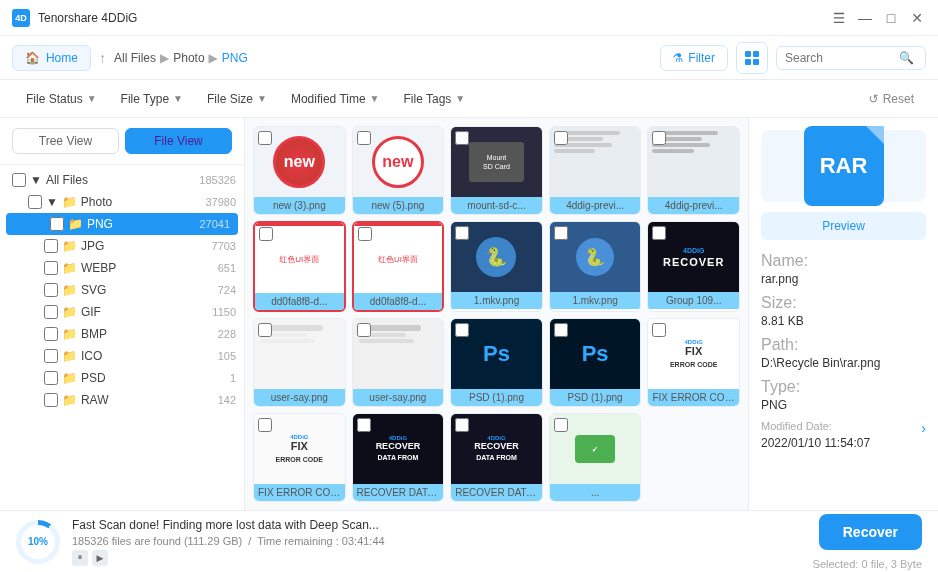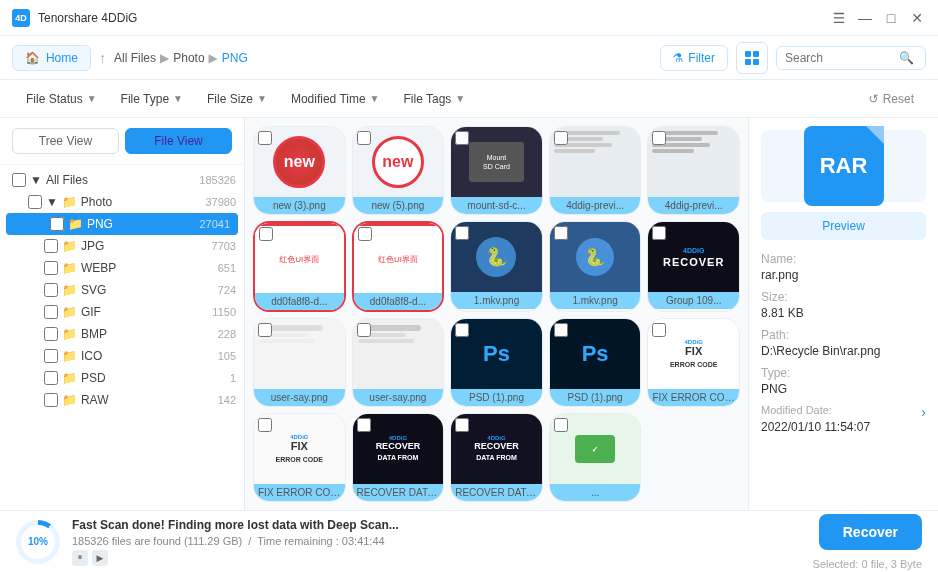--- a/index.html
+++ b/index.html
@@ -91,21 +91,21 @@
     .tree-item.active-folder { background: #2196f3; color: #fff; border-radius: 4px; margin: 0 6px; }
     .tree-checkbox { width: 14px; height: 14px; cursor: pointer; flex-shrink: 0; }
     .tree-indent { display: inline-block; }
     .tree-count { margin-left: auto; color: #aaa; font-size: 11px; }
     .tree-item.active-folder .tree-count { color: rgba(255,255,255,0.7); }
 
     
     .file-area { flex: 1; overflow-y: auto; background: #f8fafc; padding: 8px; display: flex; gap: 0; }
     .file-grid { display: grid; grid-template-columns: repeat(5, 1fr); gap: 6px; align-content: start; flex: 1; }
     .file-card {
-      background: #fff; border: 1px solid #e8edf2; border-radius: 16px;
+      background: #fff; border: 1px solid #e8edf2; border-radius: 6px;
       overflow: hidden; cursor: pointer; position: relative;
     }
     .file-card .checkbox {
       position: absolute; top: 4px; left: 4px; z-index: 2;
       width: 14px; height: 14px; cursor: pointer;
     }
     .file-card .img-container {
       width: 100%; height: 70px; overflow: hidden;
       display: flex; align-items: center; justify-content: center; background: #f0f4f8;
     }
@@ -134,21 +134,21 @@
       position: absolute; top: 0; right: 0;
       width: 0; height: 0;
       border-style: solid;
       border-width: 0 18px 18px 0;
       border-color: transparent #90caf9 transparent transparent;
     }
     .preview-btn {
       background: #e8f4ff; color: #2196f3; border: none; border-radius: 6px;
       padding: 7px; cursor: pointer; font-size: 12px; width: 100%; margin-bottom: 12px;
     }
-    .info-label { color: #aaa; font-size: 12px; margin-bottom: 2px; }
+    .info-label { color: #aaa; font-size: 16px; margin-bottom: 2px; }
     .info-value { color: #333; font-size: 12px; margin-bottom: 8px; }
     .info-row { display: flex; align-items: flex-start; justify-content: space-between; }
     .more-arrow { color: #2196f3; font-size: 14px; cursor: pointer; }
 
     
     .bottom-bar {
       display: flex; align-items: center; background: #fff;
       height: 62px; padding: 8px 16px; border-top: 1px solid #e8edf2; gap: 12px;
     }
     .scan-progress {
@@ -158,21 +158,21 @@
       width: 44px; height: 44px; border-radius: 50%;
       background: conic-gradient(#2196f3 36deg, #e8f4ff 36deg);
       display: flex; align-items: center; justify-content: center;
     }
     .progress-inner {
       width: 34px; height: 34px; border-radius: 50%; background: #fff;
       display: flex; align-items: center; justify-content: center;
       font-size: 10px; font-weight: bold; color: #2196f3;
     }
     .scan-info { flex: 1; }
-    .scan-title { font-size: 12px; font-weight: 700; color: #333; margin-bottom: 3px; }
+    .scan-title { font-size: 12px; font-weight: 400; color: #333; margin-bottom: 3px; }
     .scan-detail { font-size: 11px; color: #888; display: flex; align-items: center; gap: 6px; }
     .scan-controls { display: flex; gap: 4px; margin-top: 3px; }
     .scan-ctrl-btn {
       width: 16px; height: 16px; background: #e8edf2; border-radius: 3px;
       display: flex; align-items: center; justify-content: center; cursor: pointer; font-size: 9px; color: #666;
     }
     .recover-btn {
       background: #2196f3; color: #fff; border: none; border-radius: 8px;
       padding: 10px 24px; cursor: pointer; font-size: 14px; font-weight: 600;
       flex-shrink: 0;

